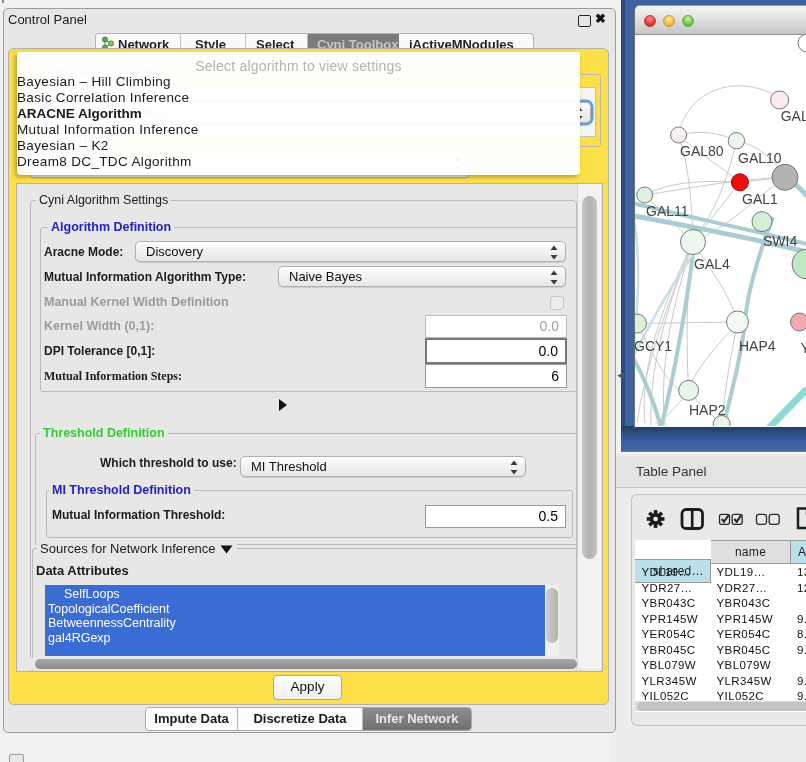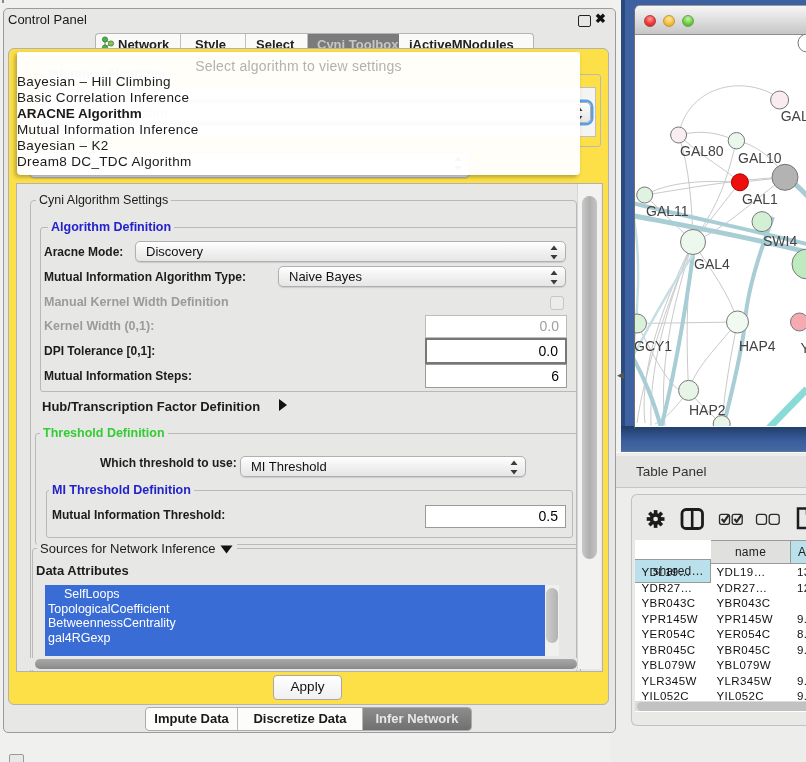--- a/index.html
+++ b/index.html
@@ -268,25 +268,24 @@
           <span class="arr"><svg width="10" height="21" viewBox="0 0 10 21">
                 <path d="M 1.5,8 h 7 l -3.5,-4.5 z M 1.5,13 h 7 l -3.5,4.5 z" fill="#3a3a3a"></path>
               </svg></span>
         </div>
         <div class="lblgray abs" style="left:3px;top:67px;">Manual Kernel Width Definition</div>
         <div class="abs" style="left:509px;top:68px;width:12px;height:12px;background:#ececec;border:1px solid #c6c6c6;border-radius:3px;"></div>
         <div class="lblgray abs" style="left:3px;top:91px;">Kernel Width (0,1):</div>
         <div class="field" style="left:384px;top:87px;width:142px;height:23px;border:1px solid #bdbdbd;color:#a0a0a0;line-height:21px;">0.0</div>
         <div class="lbl abs" style="left:3px;top:116px;">DPI Tolerance [0,1]:</div>
         <div class="field" style="left:384px;top:110px;width:142px;height:26px;border:2px solid #777;line-height:22px;">0.0</div>
-        <div class="lbl abs" style="left:3px;top:141px;">Mutual Information Steps:</div>
+        <div class="lbl abs" style="left:3px;top:141px;font-family:Liberation Serif, serif;">Mutual Information Steps:</div>
         <div class="field" style="left:384px;top:136px;width:142px;height:24px;line-height:22px;">6</div>
       </div>
 
-      <div class="lbl abs" style="left:25px;top:215px;font-size:13px;">Hub/Transcription Factor Definition</div>
       <svg class="abs" style="left:260px;top:214px;" width="12" height="14" viewBox="0 0 12 14">
           <path d="M 2,1 L 10,7 L 2,13 z" fill="#111"></path>
         </svg>
 
       <div class="gbox" style="left:18px;top:249px;width:543px;height:110px;">
         <span class="gtitle" style="left:4px;color:#33cc33;font-weight:bold;">Threshold Definition</span>
         <div class="lbl abs" style="left:64px;top:22px;">Which threshold to use:</div>
         <div class="combo" style="left:204px;top:22px;width:286px;">MI Threshold
           <span class="arr"><svg width="10" height="21" viewBox="0 0 10 21">
                 <path d="M 1.5,8 h 7 l -3.5,-4.5 z M 1.5,13 h 7 l -3.5,4.5 z" fill="#3a3a3a"></path>

